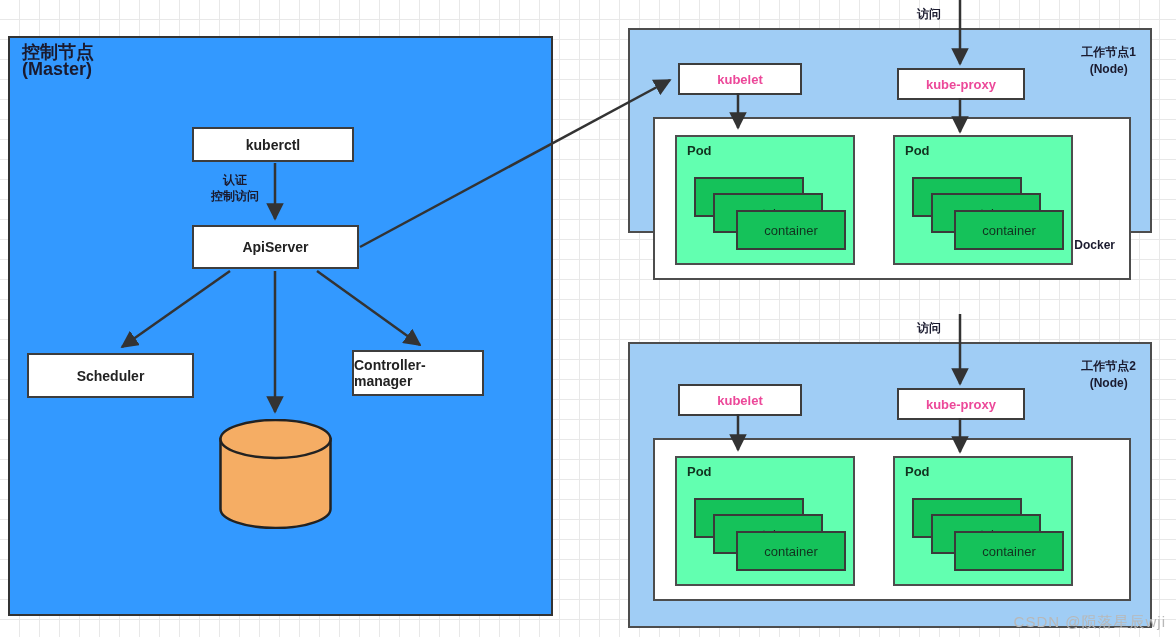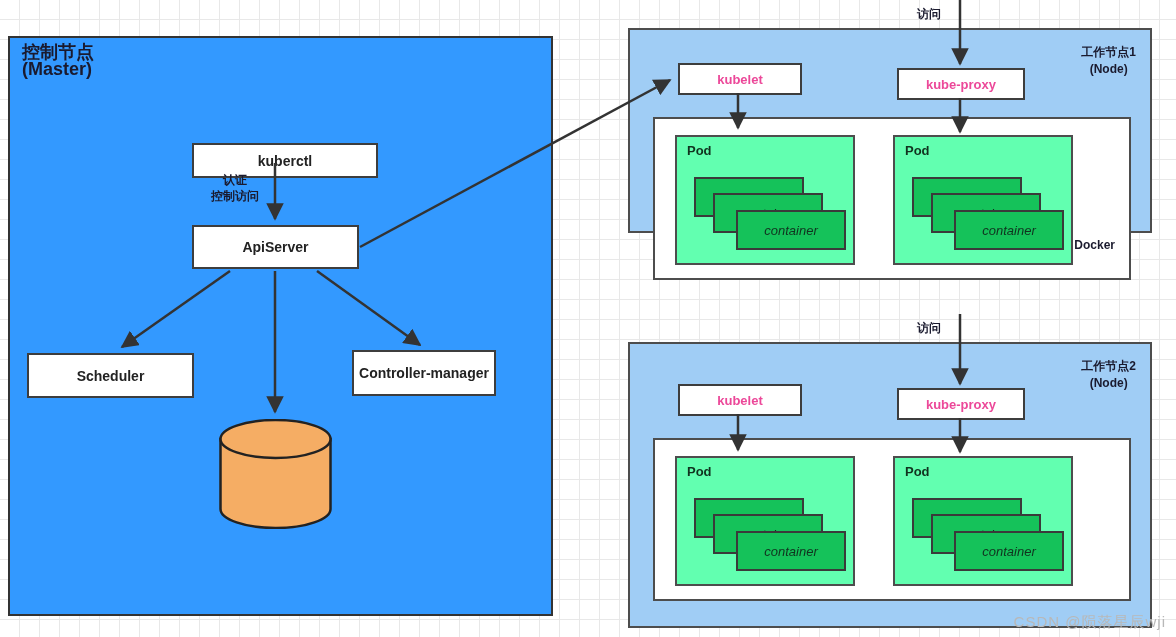--- a/index.html
+++ b/index.html
@@ -52,24 +52,24 @@
     background: #ffffff;
     border: 2px solid #3d3d3d;
     display: flex;
     align-items: center;
     justify-content: center;
     font-size: 14px;
     font-weight: bold;
     color: #222222;
   }
 
-  #kuberctl-box   { left: 192px; top: 127px; width: 186px; height: 35px; margin-top: 16px; }
+  #kuberctl-box   { left: 192px; top: 127px; width: 162px; height: 35px; }
   #apiserver-box  { left: 192px; top: 225px; width: 167px; height: 44px; }
   #scheduler-box  { left: 27px;  top: 353px; width: 167px; height: 45px; }
-  #ctrlmgr-box    { left: 352px; top: 350px; width: 144px; height: 46px; }
+  #ctrlmgr-box    { left: 352px; top: 350px; width: 132px; height: 46px; }
 
   #auth-label {
     position: absolute;
     left: 195px; top: 172px;
     width: 80px;
     text-align: center;
     color: #1a1a2e;
     font-size: 12px;
     font-weight: bold;
     line-height: 16px;
@@ -143,21 +143,20 @@
 
   .container-stack { position: absolute; }
   .ctr {
     position: absolute;
     background: #15c25a;
     border: 2px solid #3a3a3a;
     display: flex; align-items: center; justify-content: center;
     font-size: 13px; color: #11331f;
     overflow: hidden;
     white-space: nowrap;
-    font-style: italic;
   }
   .ctr.c1 { left: 0px;  top: 0px;  width: 110px; height: 40px; }
   .ctr.c2 { left: 19px; top: 16px; width: 110px; height: 40px; }
   .ctr.c3 { left: 42px; top: 33px; width: 110px; height: 40px; }
 
   .access-label {
     position: absolute;
     font-size: 12px; font-weight: bold; color: #1a1a2e;
   }
 

